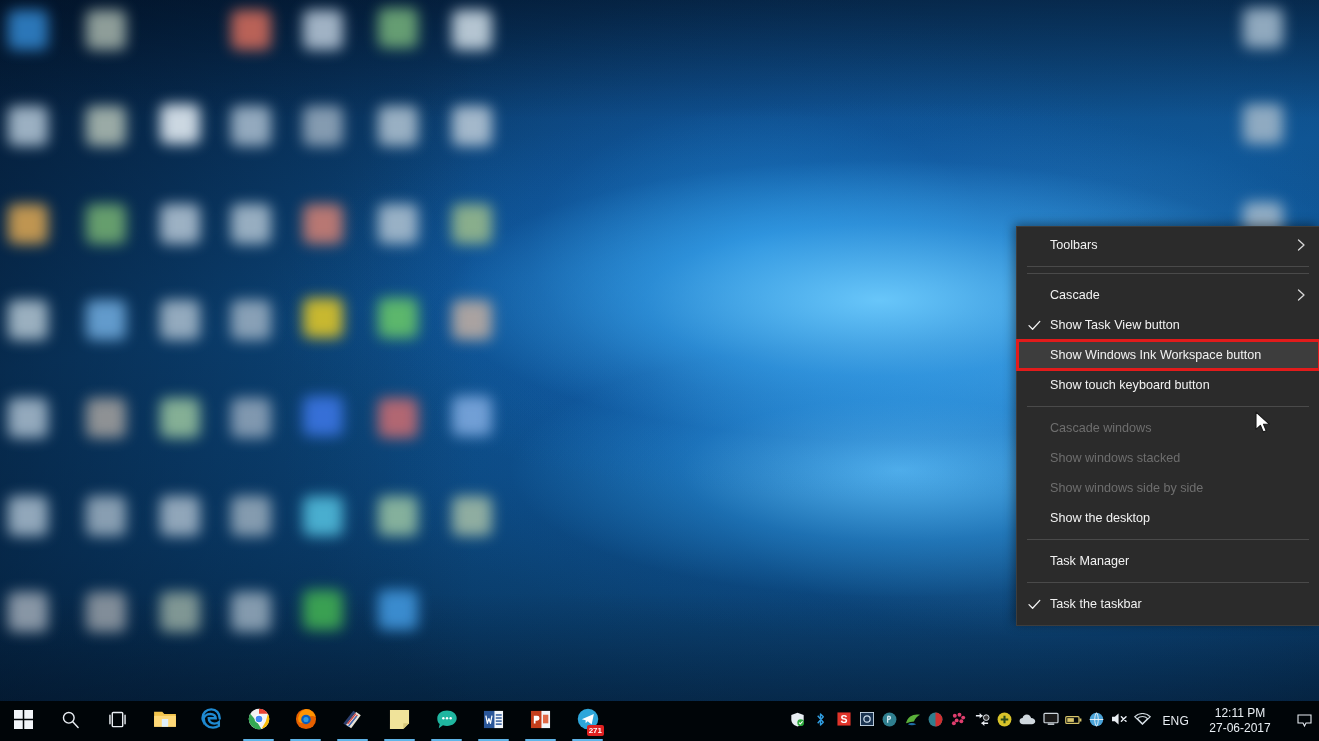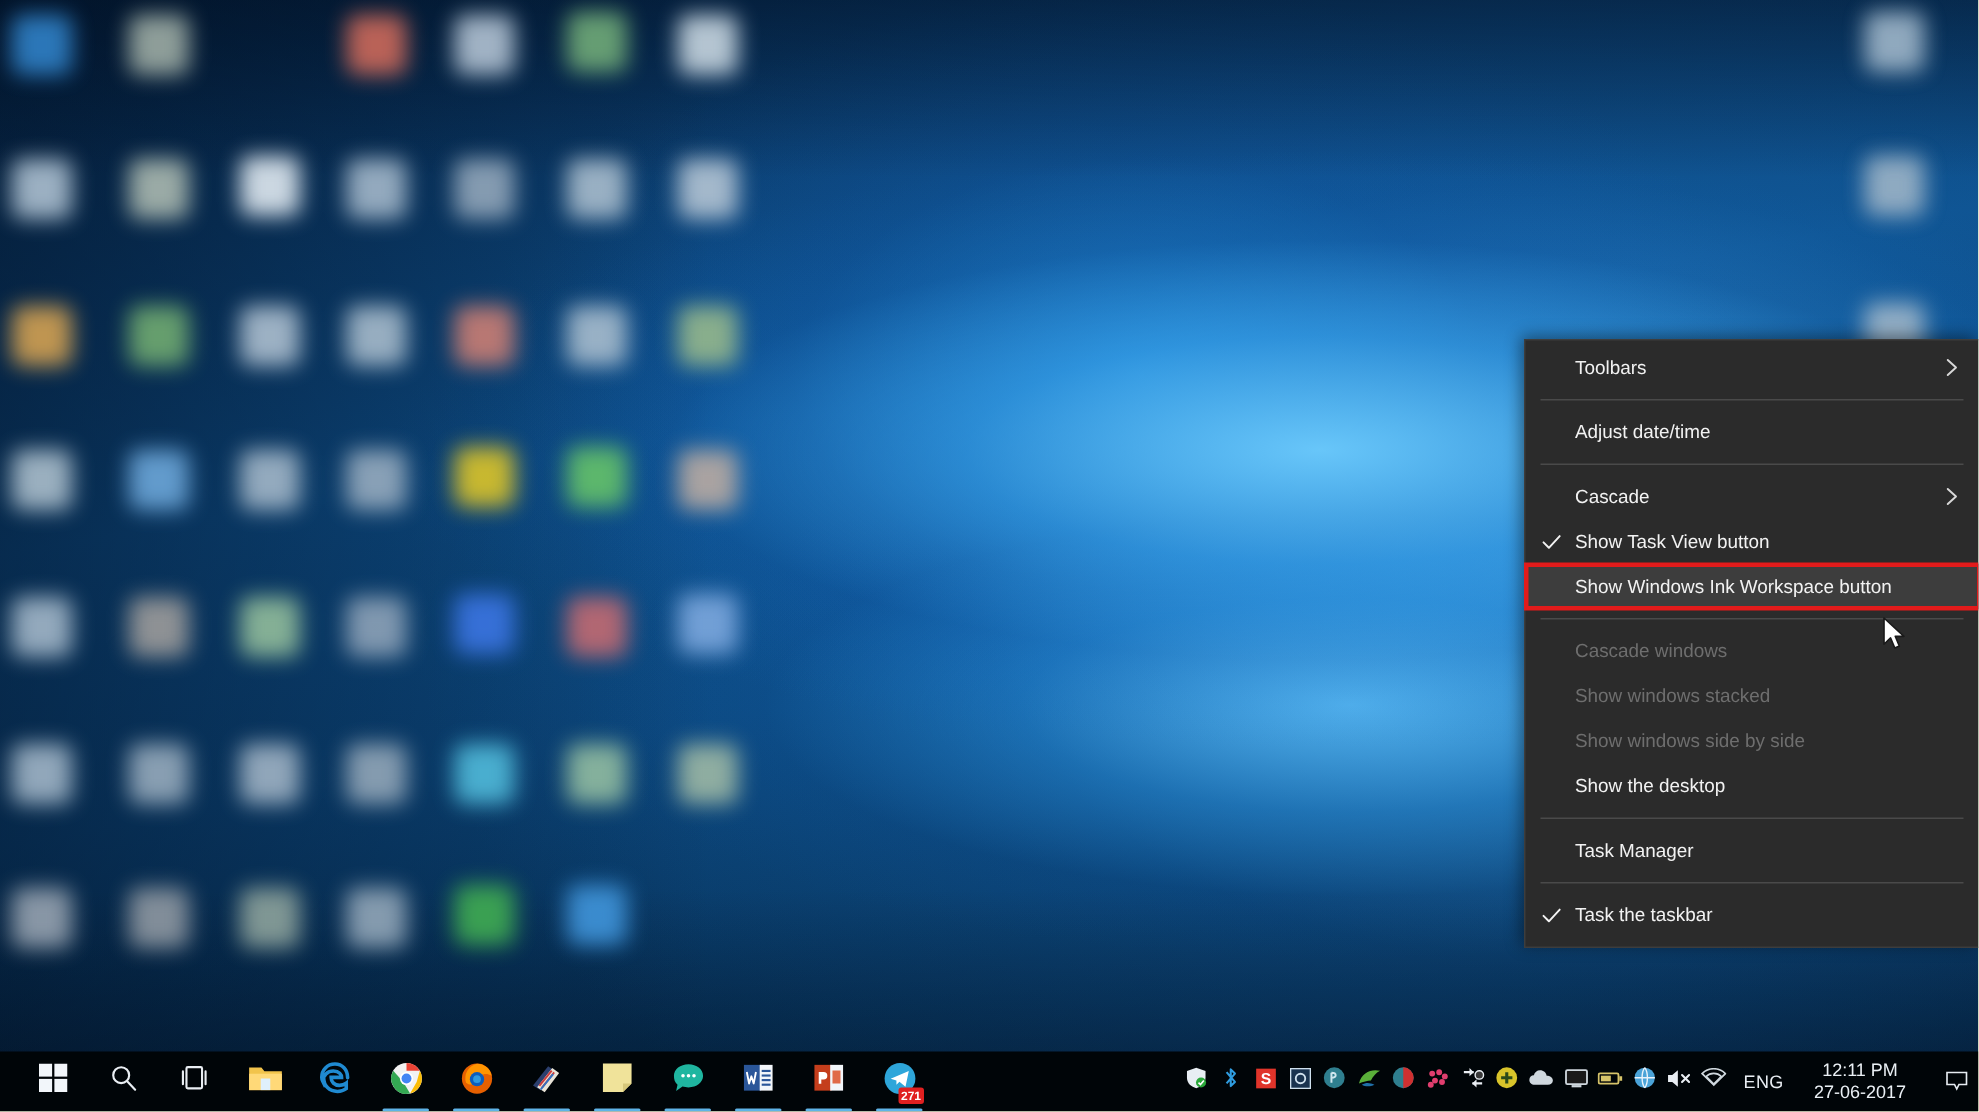--- a/index.html
+++ b/index.html
@@ -9,21 +9,21 @@
     height: 741px;
     overflow: hidden;
     font-family: "Liberation Sans", sans-serif;
   }
 
   #screen {
     position: relative;
     width: 1319px;
     height: 741px;
     overflow: hidden;
-    background: #fef9c3;
+    background: #ef4444;
   }
 
   
   #wallpaper {
     position: absolute;
     inset: 0;
     background:
       radial-gradient(ellipse 620px 200px at 880px 300px, rgba(110,205,255,0.92) 0%, rgba(60,170,245,0.55) 38%, rgba(20,110,200,0.12) 70%, rgba(0,0,0,0) 100%),
       radial-gradient(ellipse 520px 170px at 900px 470px, rgba(95,195,255,0.80) 0%, rgba(45,155,235,0.42) 42%, rgba(10,90,180,0.08) 75%, rgba(0,0,0,0) 100%),
       radial-gradient(ellipse 420px 260px at 760px 250px, rgba(40,150,230,0.55) 0%, rgba(18,95,180,0.22) 55%, rgba(0,0,0,0) 100%),
@@ -66,21 +66,20 @@
     height: 40px;
     background: #000508;
     display: flex;
     align-items: center;
     z-index: 30;
   }
   #taskbar-left {
     display: flex;
     align-items: center;
     height: 40px;
-    margin-left: 12px;
   }
   .tb-btn {
     width: 47px;
     height: 40px;
     display: flex;
     align-items: center;
     justify-content: center;
     position: relative;
   }
   .tb-ind {
@@ -267,42 +266,42 @@
   <div id="context-menu">
       <div class="menu-item">
         <span>Toolbars</span>
         <span class="menu-arrow">
           <svg width="9" height="12" viewBox="0 0 9 12">
             <path d="M1.5,1 L7,6 L1.5,11" fill="none" stroke="#d8d8d8" stroke-width="1.3" stroke-linecap="round" stroke-linejoin="round"></path>
           </svg>
         </span>
       </div>
       <div class="menu-sep"></div>
-      <div class="menu-item">
-        <span>Adjust date/time</span>
-      </div>
       <div class="menu-sep"></div>
       <div class="menu-item">
         <span>Cascade</span>
         <span class="menu-arrow">
           <svg width="9" height="12" viewBox="0 0 9 12">
             <path d="M1.5,1 L7,6 L1.5,11" fill="none" stroke="#d8d8d8" stroke-width="1.3" stroke-linecap="round" stroke-linejoin="round"></path>
           </svg>
         </span>
       </div>
       <div class="menu-item">
         <span class="menu-check">
           <svg width="13" height="11" viewBox="0 0 13 11">
             <path d="M1,5.6 L4.6,9.2 L11.8,1.4" fill="none" stroke="#f2f2f2" stroke-width="1.3" stroke-linecap="round" stroke-linejoin="round"></path>
           </svg>
         </span>
         <span>Show Task View button</span>
       </div>
       <div class="menu-item highlighted">
         <span>Show Windows Ink Workspace button</span>
+      </div>
+      <div class="menu-item">
+        <span>Show touch keyboard button</span>
       </div>
       <div class="menu-sep"></div>
       <div class="menu-item disabled">
         <span>Cascade windows</span>
       </div>
       <div class="menu-item disabled">
         <span>Show windows stacked</span>
       </div>
       <div class="menu-item disabled">
         <span>Show windows side by side</span>

